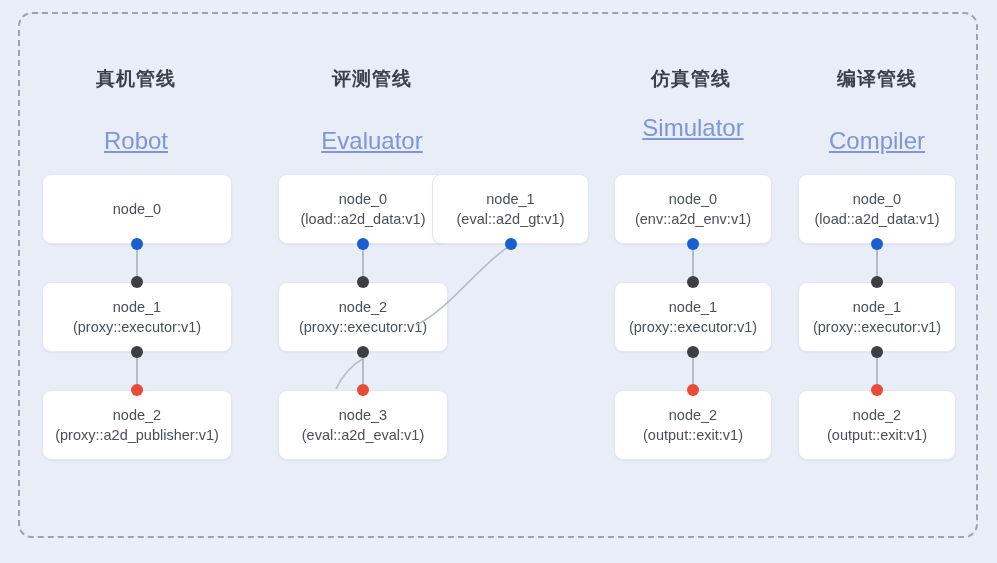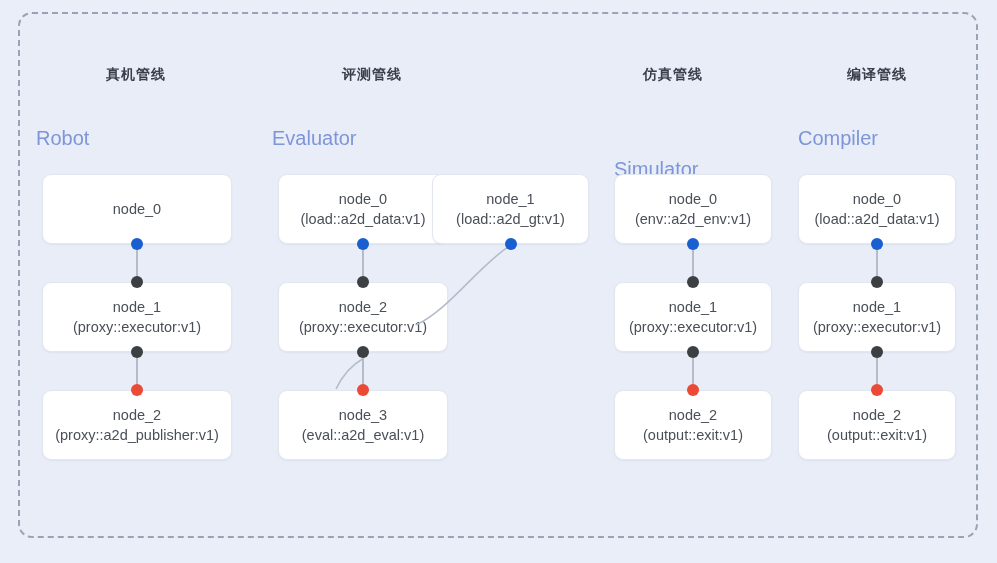--- a/index.html
+++ b/index.html
@@ -33,33 +33,34 @@
     border-radius: 14px;
     background: #e8edf8;
   }
   .column {
     position: absolute;
     top: 0;
   }
   .col-title {
     position: absolute;
     text-align: center;
-    font-size: 14px;
+    font-size: 19px;
     font-weight: bold;
     color: #3a3f4b;
     letter-spacing: 1px;
     white-space: nowrap;
   }
   .col-subtitle {
     position: absolute;
-    text-align: left;
-    font-size: 20px;
+    text-align: center;
+    font-size: 24px;
     font-weight: normal;
     color: #7e95d8;
     white-space: nowrap;
+    text-decoration: underline;
   }
   .node-box {
     position: absolute;
     box-sizing: border-box;
     background: #ffffff;
     border: 1px solid #e2e6ee;
     border-radius: 9px;
     box-shadow: 0 1px 2px rgba(40,60,110,0.06);
     display: flex;
     flex-direction: column;
@@ -145,41 +146,41 @@
       <div class="node-box" style="left:258px; top:160px; width:170px; height:70px;">
         <span class="node-title">node_0</span>
         <span class="node-sub">(load::a2d_data:v1)</span>
       </div>
       <div class="dot dot-blue" style="left:337px; top:224px; width:12px; height:12px;"></div>
       <div class="edge-line" style="left:342px; top:230px; height:38px;"></div>
       <div class="dot dot-black" style="left:337px; top:262px; width:12px; height:12px;"></div>
 
       <div class="node-box" style="left:412px; top:160px; width:157px; height:70px;">
         <span class="node-title">node_1</span>
-        <span class="node-sub">(load::a2d_gt:v1)</span>
+        <span class="node-sub">(eval::a2d_gt:v1)</span>
       </div>
       <div class="dot dot-blue" style="left:485px; top:224px; width:12px; height:12px;"></div>
 
       <div class="node-box" style="left:258px; top:268px; width:170px; height:70px;">
         <span class="node-title">node_2</span>
         <span class="node-sub">(proxy::executor:v1)</span>
       </div>
       <div class="dot dot-black" style="left:337px; top:332px; width:12px; height:12px;"></div>
       <div class="edge-line" style="left:342px; top:338px; height:38px;"></div>
       <div class="dot dot-red" style="left:337px; top:370px; width:12px; height:12px;"></div>
 
       <div class="node-box" style="left:258px; top:376px; width:170px; height:70px;">
         <span class="node-title">node_3</span>
         <span class="node-sub">(eval::a2d_eval:v1)</span>
       </div>
     </div>
 
     <div class="column">
-      <div class="col-title" style="left:574px; top:52px; width:158px;">仿真管线</div>
-      <div class="col-subtitle" style="left:594px; top:100px; width:158px;margin-top:44px;">Simulator</div>
+      <div class="col-title" style="left:592px; top:52px; width:158px;">仿真管线</div>
+      <div class="col-subtitle" style="left:594px; top:100px; width:158px;">Simulator</div>
 
       <div class="node-box" style="left:594px; top:160px; width:158px; height:70px;">
         <span class="node-title">node_0</span>
         <span class="node-sub">(env::a2d_env:v1)</span>
       </div>
       <div class="dot dot-blue" style="left:667px; top:224px; width:12px; height:12px;"></div>
       <div class="edge-line" style="left:672px; top:230px; height:38px;"></div>
       <div class="dot dot-black" style="left:667px; top:262px; width:12px; height:12px;"></div>
 
       <div class="node-box" style="left:594px; top:268px; width:158px; height:70px;">

